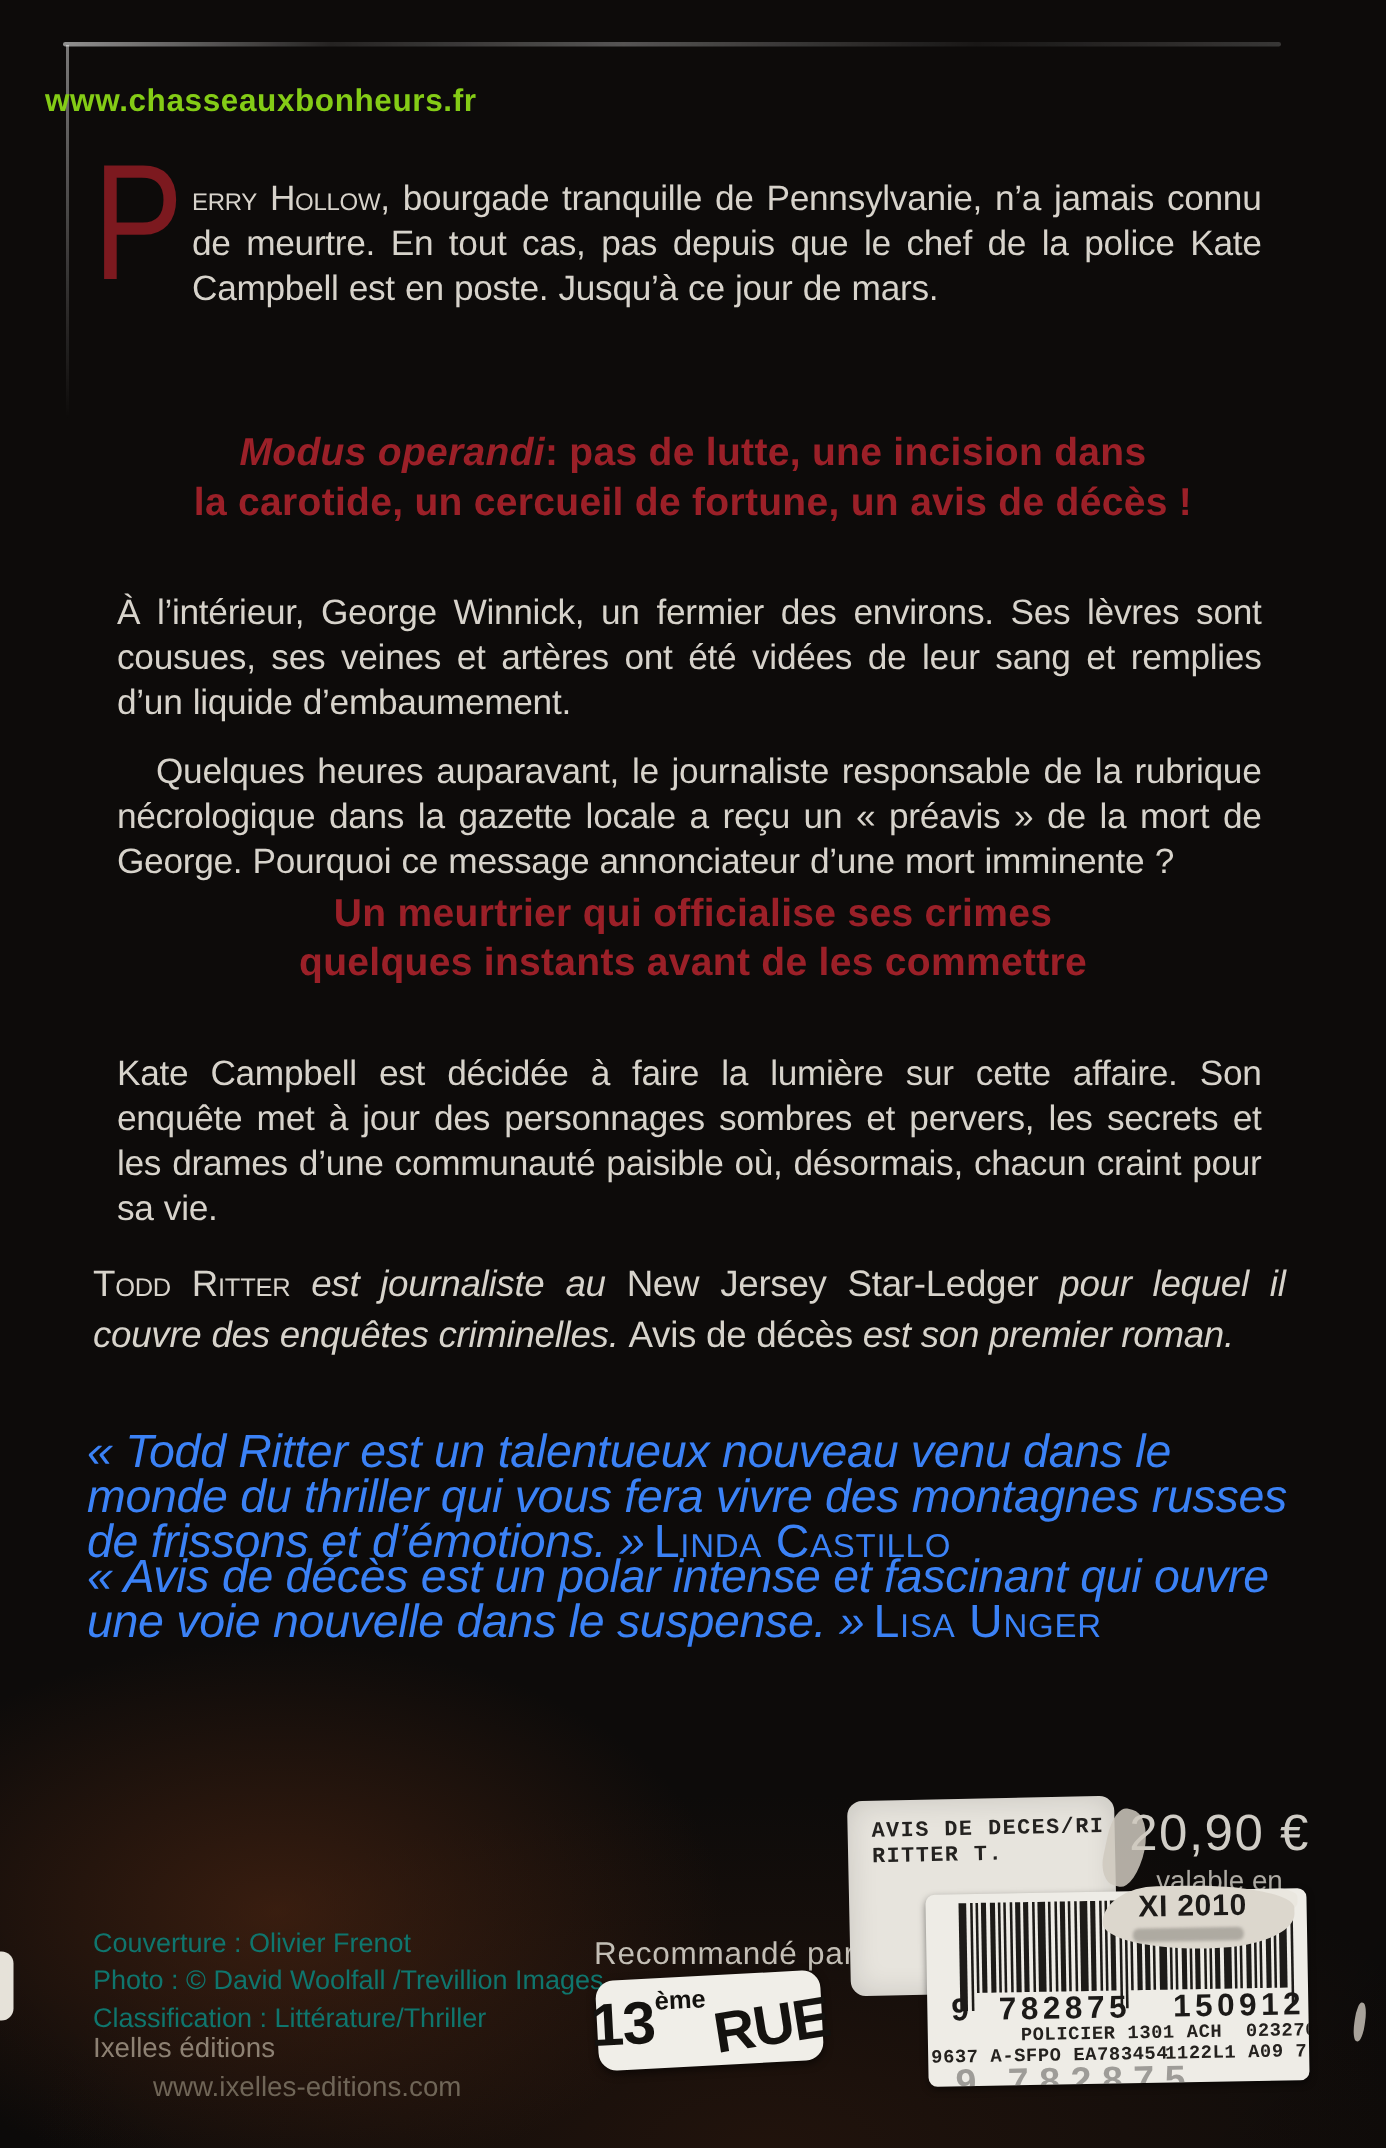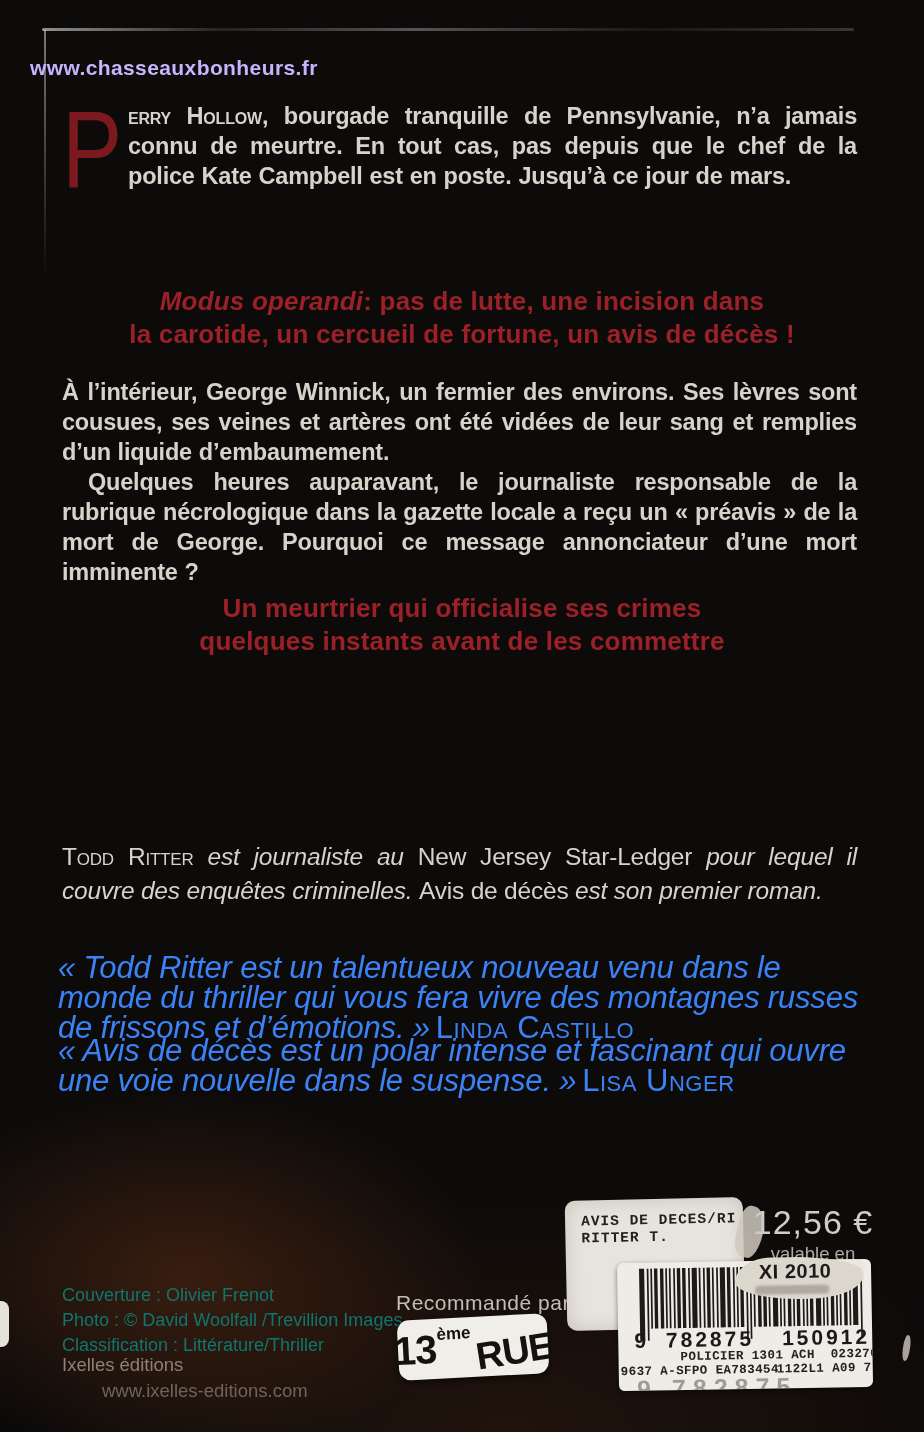--- a/index.html
+++ b/index.html
@@ -15,25 +15,25 @@
       radial-gradient(ellipse 46% 18% at 20% 89%, rgba(92,44,20,.55), rgba(92,44,20,0) 70%),
       radial-gradient(ellipse 70% 22% at 55% 100%, rgba(70,34,16,.35), rgba(70,34,16,0) 75%),
       radial-gradient(ellipse 120% 120% at 50% 40%, rgba(0,0,0,0) 55%, rgba(0,0,0,.45) 100%);
   }
   .edge-top{position:absolute;left:42px;top:28px;width:812px;height:3px;border-radius:3px;
     background:linear-gradient(90deg, rgba(255,255,255,.55), rgba(255,255,255,.10) 22%, rgba(255,255,255,.30) 46%, rgba(255,255,255,.05) 75%, rgba(255,255,255,.18));
     filter:blur(.4px);}
   .edge-left{position:absolute;left:44px;top:30px;width:2px;height:250px;
     background:linear-gradient(180deg, rgba(255,255,255,.45), rgba(255,255,255,0));filter:blur(.4px);}
 
-  .watermark{position:absolute;left:30px;top:56px;font-weight:bold;font-size:21px;letter-spacing:.4px;color:#c4b5fd;}
+  .watermark{position:absolute;left:30px;top:56px;font-weight:bold;font-size:21px;letter-spacing:.4px;color:#84cc16;}
 
   .para{position:absolute;left:62px;width:795px;font-size:23.5px;line-height:30px;
     letter-spacing:-0.2px;word-spacing:.5px;text-align:justify;color:#d7d3cb;}
-  .para p{margin:0;font-weight:bold;}
+  .para p{margin:16px;}
   .indent{text-indent:26px;}
   .sc{font-variant:small-caps;}
 
   .dropcap{float:left;width:52px;height:88px;margin:5px 14px 0 0;}
   .dropcap span{display:block;font-size:110px;line-height:86px;font-weight:500;color:#7c191f;
     transform:scaleX(.82);transform-origin:left top;}
 
   .redhead{position:absolute;left:0;width:924px;text-align:center;color:#9b2028;
     font-size:26px;line-height:33px;font-weight:bold;letter-spacing:.2px;}
   .redhead .it{font-style:italic;}
@@ -126,20 +126,23 @@
   <div class="para" style="top:377px;">
     <p>À l’intérieur, George Winnick, un fermier des environs. Ses lèvres sont cousues, ses veines et artères ont été vidées de leur sang et remplies d’un liquide d’embaumement.</p>
     <p class="indent">Quelques heures auparavant, le journaliste responsable de la rubrique nécrologique dans la gazette locale a reçu un « préavis » de la mort de George. Pourquoi ce message annonciateur d’une mort imminente ?</p>
   </div>
 
   <div class="redhead" style="top:592px;">
     <div>Un meurtrier qui officialise ses crimes</div>
     <div>quelques instants avant de les commettre</div>
   </div>
 
+  <div class="para" style="top:684px;">
+    <p>Kate Campbell est décidée à faire la lumière sur cette affaire. Son enquête met à jour des personnages sombres et pervers, les secrets et les drames d’une communauté paisible où, désormais, chacun craint pour sa vie.</p>
+  </div>
 
   <div class="author" style="top:817px;margin-top:23px;">
     <span class="sc">Todd Ritter</span><span class="it"> est journaliste au </span><span>New Jersey Star-Ledger</span><span class="it"> pour lequel il couvre des enquêtes criminelles. </span><span>Avis de décès</span><span class="it"> est son premier roman.</span>
   </div>
 
   <div class="quote" style="top:953px;">
     <span>« Todd Ritter est un talentueux nouveau venu dans le monde du thriller qui vous fera vivre des montagnes russes de frissons et d’émotions. »</span><span class="by">Linda Castillo</span>
   </div>
   <div class="quote" style="top:1036px;">
     <span>« Avis de décès est un polar intense et fascinant qui ouvre une voie nouvelle dans le suspense. »</span><span class="by">Lisa Unger</span>
@@ -156,21 +159,21 @@
   </div>
 
   <div class="recommande">Recommandé par</div>
   <div class="rue-logo">
     <span class="n13">13</span>
       <span class="sup">ème</span>
       <span class="rue">RUE</span>
   </div>
 
   <div class="price-block">
-    <div class="price-amount">12,56 €</div>
+    <div class="price-amount">20,90 €</div>
     <div class="price-valid">valable en France</div>
   </div>
 
   <div class="label1">
     <div class="mono l1-text">AVIS DE DECES/RI</div>
     <div class="mono" style="margin-left:16px;">RITTER T.</div>
     <div class="l1-prix">PRIX</div>
   </div>
   <div class="tear1"></div>
 

